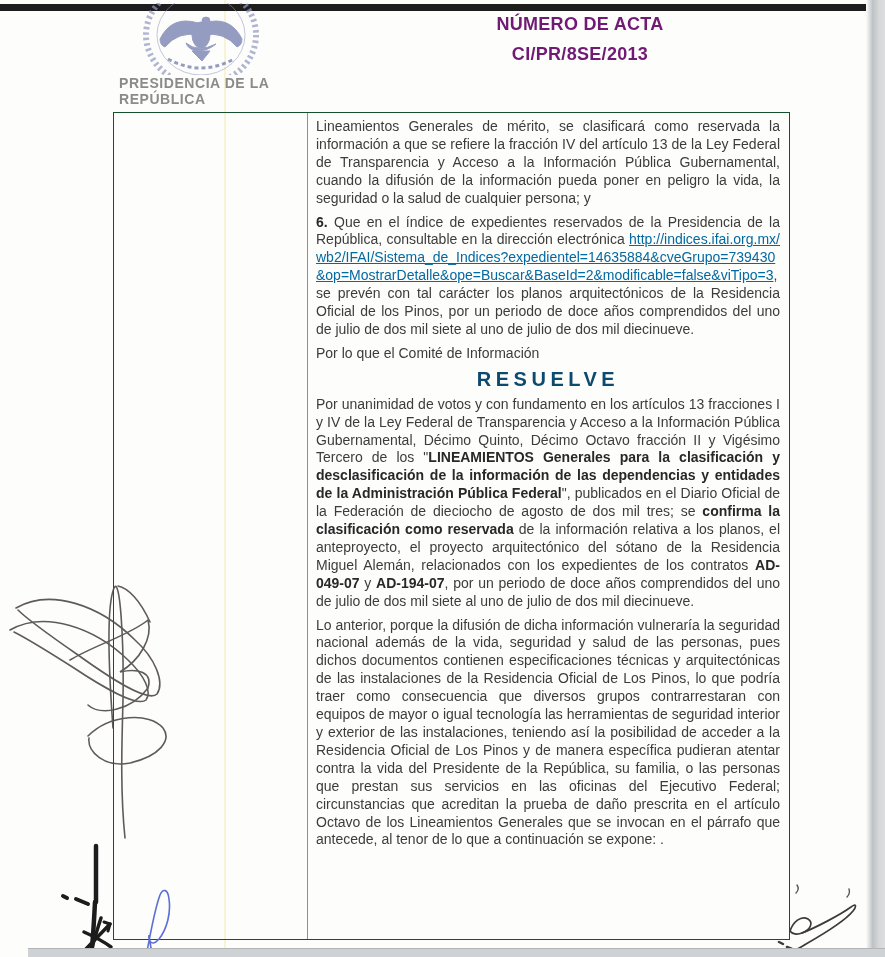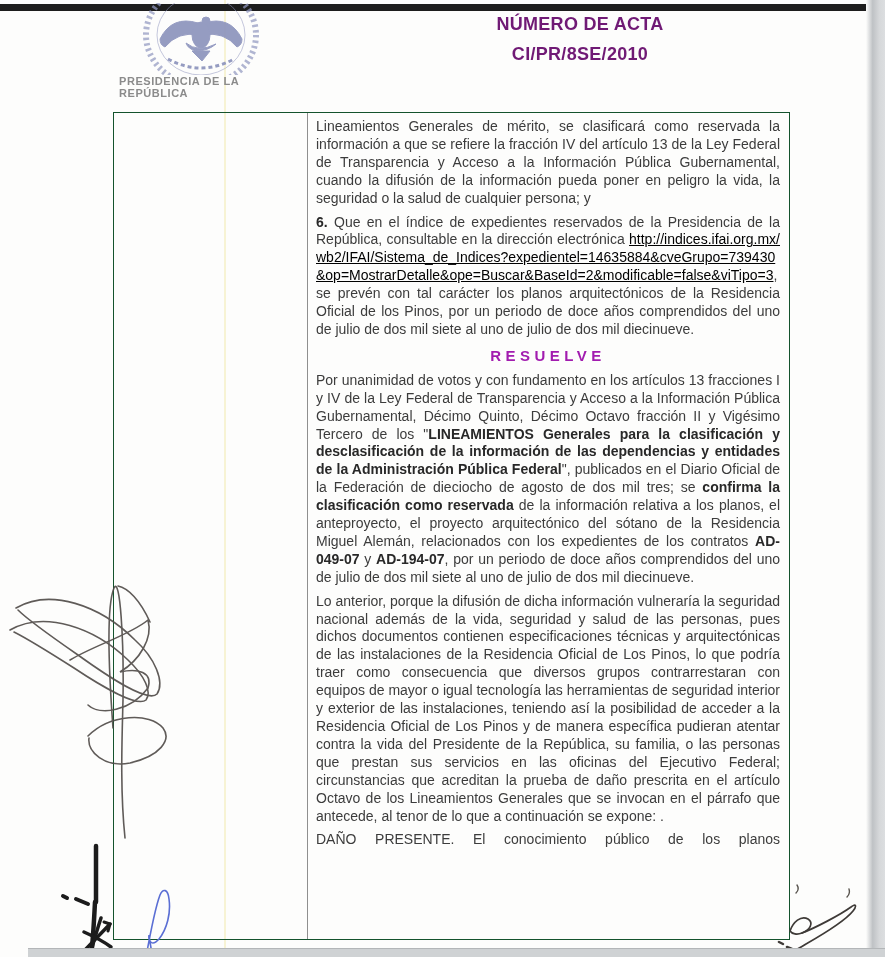--- a/index.html
+++ b/index.html
@@ -12,38 +12,38 @@
     background:linear-gradient(to right,#fdfdfc 0%,#bfc2c5 35%,#d6d8da 70%,#dcdee0 100%);}
   
   .bottom-strip{position:absolute;left:28px;right:0;top:948px;height:9px;
     background:#cfd2d4;border-top:1px solid #b3b6b8;}
   
   .fold-line{position:absolute;left:224px;top:0;width:2px;height:948px;
     background:rgba(236,224,128,0.32);}
   
   .seal{position:absolute;left:140px;top:3px;width:122px;height:72px;}
   .institution{position:absolute;left:119px;top:75px;width:180px;
-    font-size:11px;letter-spacing:0.55px;color:#8b8b8b;font-weight:bold;}
+    font-size:14px;letter-spacing:0.55px;color:#8b8b8b;font-weight:bold;}
   .acta{position:absolute;left:415px;top:9px;width:330px;text-align:center;
     color:#701a75;font-weight:bold;font-size:18px;line-height:30px;letter-spacing:0.3px;}
   
   .content-table{position:absolute;left:113px;top:112px;width:677px;height:828px;
     border:1px solid #14532d;box-sizing:border-box;}
   .col-divider{position:absolute;left:193px;top:0;width:1px;height:100%;background:#8f8f8f;}
   .left-cell{position:absolute;left:0;top:0;width:193px;height:100%;}
   .text-cell{position:absolute;left:194px;top:0;right:0;bottom:0;overflow:hidden;
     padding:5px 9px 0 8px;box-sizing:border-box;
     font-size:14px;line-height:17.9px;color:#3c3c3c;}
   .text-cell p{margin:0 0 6px 0;text-align:justify;}
-  .text-cell p.resuelve{text-align:center;font-weight:bold;color:#a21caf;
-    letter-spacing:4.5px;font-size:15px;margin:8px 0 7px 0;}
+  .text-cell p.resuelve{text-align:center;font-weight:bold;color:#0c4a6e;
+    letter-spacing:4.5px;font-size:20px;margin:8px 0 7px 0;}
   .text-cell p.stretch{text-align-last:justify;}
   .b{font-weight:bold;color:#282828;}
   .i{}
-  .link{color:#000000;text-decoration:underline;word-break:break-all;cursor:pointer;}
+  .link{color:#0369a1;text-decoration:underline;word-break:break-all;cursor:pointer;}
   .overlay{position:absolute;left:0;top:0;width:885px;height:957px;pointer-events:none;}
 </style>
 </head>
 <body>
 
 <div class="stage">
 
   <div class="fold-line"></div>
   <div class="top-line"></div>
 
@@ -60,33 +60,33 @@
       <path d="M46,40 Q58,50 76,41 Q68,48 56,48 Q48,46 46,40 Z"></path>
       <path d="M52,48 L70,48 L62,58 Z"></path>
       <path d="M28,56 Q61,74 94,56" fill="none" stroke-width="3" stroke-dasharray="4 3"></path>
     </g>
   </svg>
 
   <div class="institution">PRESIDENCIA DE LA REPÚBLICA</div>
 
   <div class="acta">
     <div>NÚMERO DE ACTA</div>
-    <div>CI/PR/8SE/2010</div>
+    <div>CI/PR/8SE/2013</div>
   </div>
 
   <div class="content-table">
     <div class="left-cell"></div>
     <div class="col-divider"></div>
     <div class="text-cell">
         <p><span>Lineamientos Generales de mérito, se clasificará como reservada la información a que se refiere la fracción IV del artículo 13 de la Ley Federal de Transparencia y Acceso a la Información Pública Gubernamental, cuando la difusión de la información pueda poner en peligro la vida, la seguridad o la salud de cualquier persona; y</span></p>
         <p><span class="b">6.</span><span> Que en el índice de expedientes reservados de la Presidencia de la República, consultable en la dirección electrónica </span><span class="link">http://indices.ifai.org.mx/wb2/IFAI/Sistema_de_Indices?expedientel=14635884&amp;cveGrupo=739430&amp;op=MostrarDetalle&amp;ope=Buscar&amp;BaseId=2&amp;modificable=false&amp;viTipo=3</span><span>, se prevén con tal carácter los planos arquitectónicos de la Residencia Oficial de los Pinos, por un periodo de doce años comprendidos del uno de julio de dos mil siete al uno de julio de dos mil diecinueve.</span></p>
+        <p><span>Por lo que el Comité de Información</span></p>
         <p class="resuelve"><span>RESUELVE</span></p>
         <p><span>Por unanimidad de votos y con fundamento en los artículos 13 fracciones I y IV de la Ley Federal de Transparencia y Acceso a la Información Pública Gubernamental, Décimo Quinto, Décimo Octavo fracción II y Vigésimo Tercero de los "</span><span class="b i">LINEAMIENTOS Generales para la clasificación y desclasificación de la información de las dependencias y entidades de la Administración Pública Federal</span><span>", publicados en el Diario Oficial de la Federación de dieciocho de agosto de dos mil tres; se </span><span class="b">confirma la clasificación como reservada</span><span> de la información relativa a los planos, el anteproyecto, el proyecto arquitectónico del sótano de la Residencia Miguel Alemán, relacionados con los expedientes de los contratos </span><span class="b">AD-049-07</span><span> y </span><span class="b">AD-194-07</span><span>, por un periodo de doce años comprendidos del uno de julio de dos mil siete al uno de julio de dos mil diecinueve.</span></p>
         <p><span>Lo anterior, porque la difusión de dicha información vulneraría la seguridad nacional además de la vida, seguridad y salud de las personas, pues dichos documentos contienen especificaciones técnicas y arquitectónicas de las instalaciones de la Residencia Oficial de Los Pinos, lo que podría traer como consecuencia que diversos grupos contrarrestaran con equipos de mayor o igual tecnología las herramientas de seguridad interior y exterior de las instalaciones, teniendo así la posibilidad de acceder a la Residencia Oficial de Los Pinos y de manera específica pudieran atentar contra la vida del Presidente de la República, su familia, o las personas que prestan sus servicios en las oficinas del Ejecutivo Federal; circunstancias que acreditan la prueba de daño prescrita en el artículo Octavo de los Lineamientos Generales que se invocan en el párrafo que antecede, al tenor de lo que a continuación se expone: .</span></p>
-        <p class="stretch"><span>DAÑO PRESENTE. El conocimiento público de los planos</span></p>
       </div>
   </div>
 
   <svg class="overlay" viewBox="0 0 885 957">
 
     <g fill="none" stroke="#4f4a47" stroke-width="1.6" stroke-linecap="round" opacity="0.9">
       <path d="M16,608 C50,588 100,605 135,640 C155,658 165,682 157,694 C148,703 110,678 78,655 C52,637 28,620 18,610"></path>
       <path d="M10,630 C45,610 95,628 128,660 C145,676 152,692 146,700 C138,707 104,688 74,668 C52,654 30,640 14,632"></path>
       <path d="M113,728 C108,660 107,605 114,588 C120,575 124,640 123,700 C122,740 120,790 125,838"></path>
       <path d="M70,660 C95,645 130,635 148,620 C153,638 140,660 120,672 C138,668 153,672 148,688 C131,711 100,716 88,705"></path>

